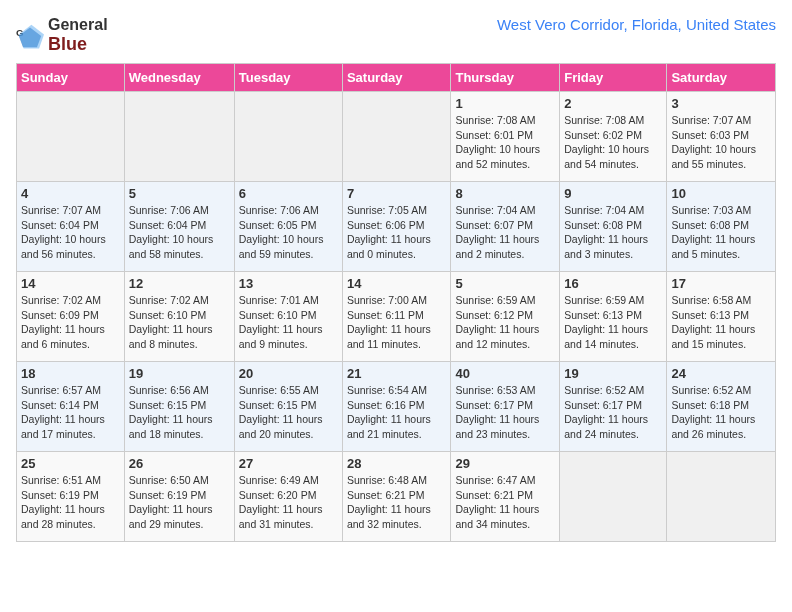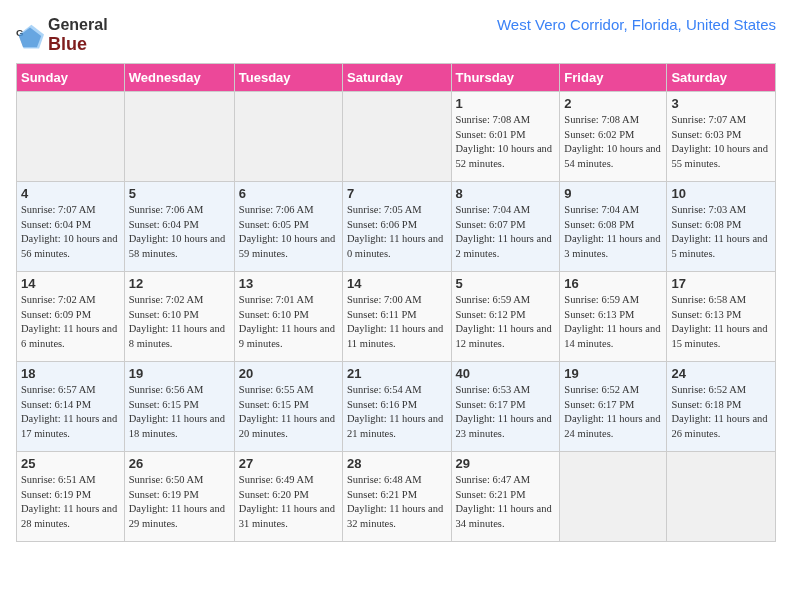--- a/index.html
+++ b/index.html
@@ -77,21 +77,20 @@
     }
     .day-number {
       font-weight: bold;
       font-size: 13px;
       margin-bottom: 2px;
     }
     .day-info {
       font-size: 10.5px;
       line-height: 1.4;
       color: #333;
-      font-family: Liberation Serif, serif;
     }
     .empty-cell {
       background-color: #f0f0f0 !important;
     }
   </style>
 </head>
 <body>
 
 <div class="header-area">
   <div class="logo">

